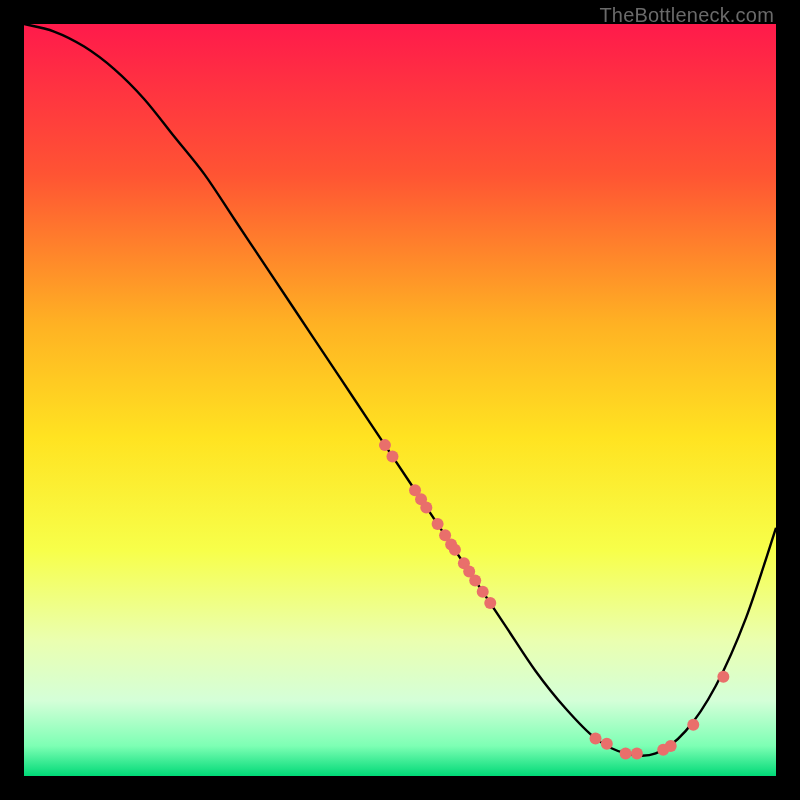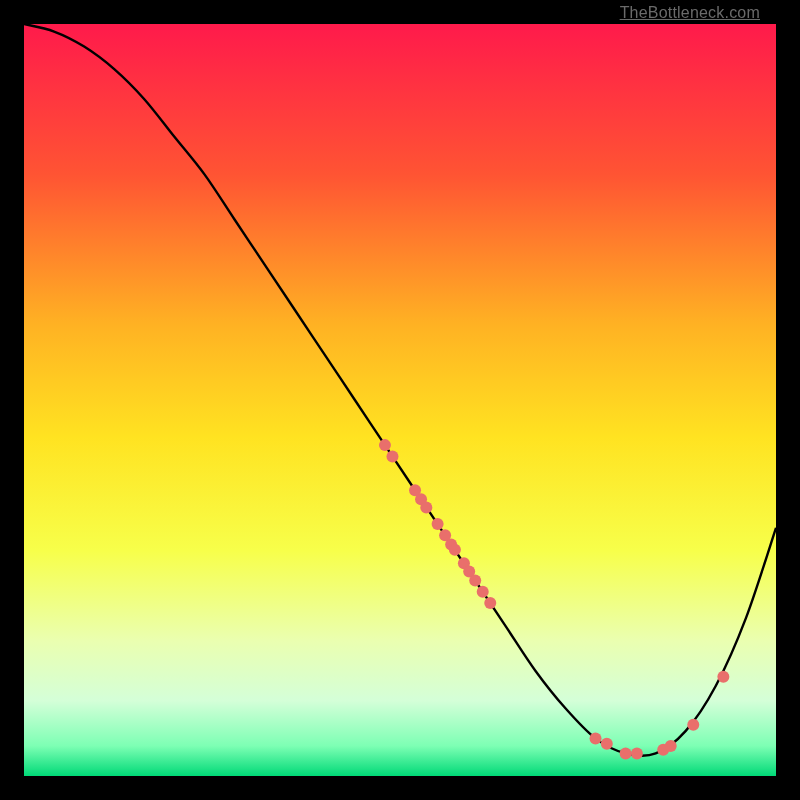--- a/index.html
+++ b/index.html
@@ -22,27 +22,26 @@
   .plot {
     position: absolute;
     left: 0;
     top: 0;
     width: 752px;
     height: 752px;
   }
   .watermark {
     position: absolute;
     top: 4px;
-    right: 40px;
+    right: 26px;
     color: #6a6a6a;
-    font-size: 16px;
+    font-size: 20px;
     font-weight: 500;
     letter-spacing: 0.2px;
     user-select: none;
-    text-decoration: underline;
   }
 </style>
 </head>
 <body>
 
 <div class="frame">
   <svg class="plot" viewBox="0 0 752 752" preserveAspectRatio="none">
     <defs>
       <linearGradient id="bg-grad" x1="0" y1="0" x2="0" y2="1">
           <stop offset="0%" stop-color="#ff1a4b"></stop>

